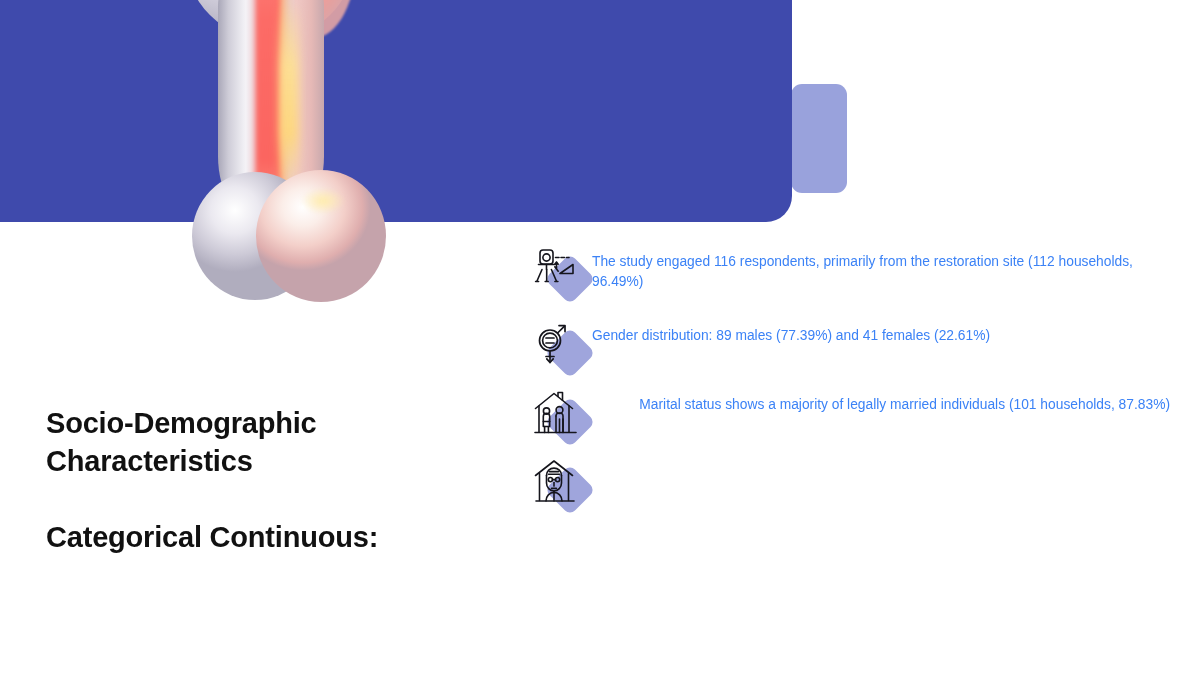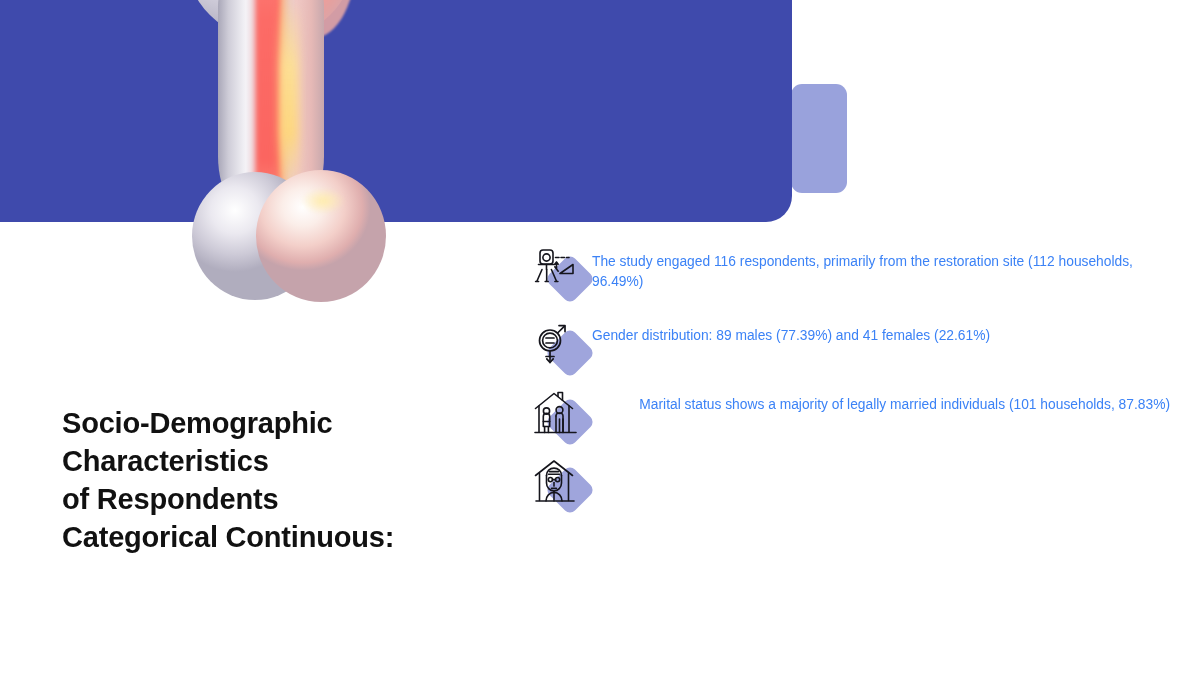--- a/index.html
+++ b/index.html
@@ -169,21 +169,20 @@
   .headline {
     position: absolute;
     left: 46px;
     top: 404px;
     width: 430px;
     font-size: 29px;
     font-weight: bold;
     line-height: 38px;
     color: #111111;
     letter-spacing: -0.2px;
-    margin-left: 16px;
   }
 
   
   .bullets {
     position: absolute;
     left: 530px;
     top: 247px;
     width: 640px;
   }
 
@@ -245,21 +244,21 @@
     <div class="bone-stripe-core"></div>
     <div class="bone-glow-yellow"></div>
     <div class="knob-l"></div>
     <div class="knob-r"></div>
     <div class="knob-spec"></div>
   </div>
 
   <h1 class="headline">
     <span>Socio-Demographic</span><br>
     <span>Characteristics</span><br>
-    <span>of Respondents</span><br>
+    <br>
     <span>Categorical Continuous:</span>
   </h1>
 
   <div class="bullets">
 
     <div class="bullet bullet-1">
       <div class="icon-box">
         <div class="diamond"></div>
         <div class="icon-svg">
           <svg viewBox="0 0 46 48" width="46" height="48" fill="none" stroke="#15151c" stroke-width="1.6" stroke-linecap="round" stroke-linejoin="round">

